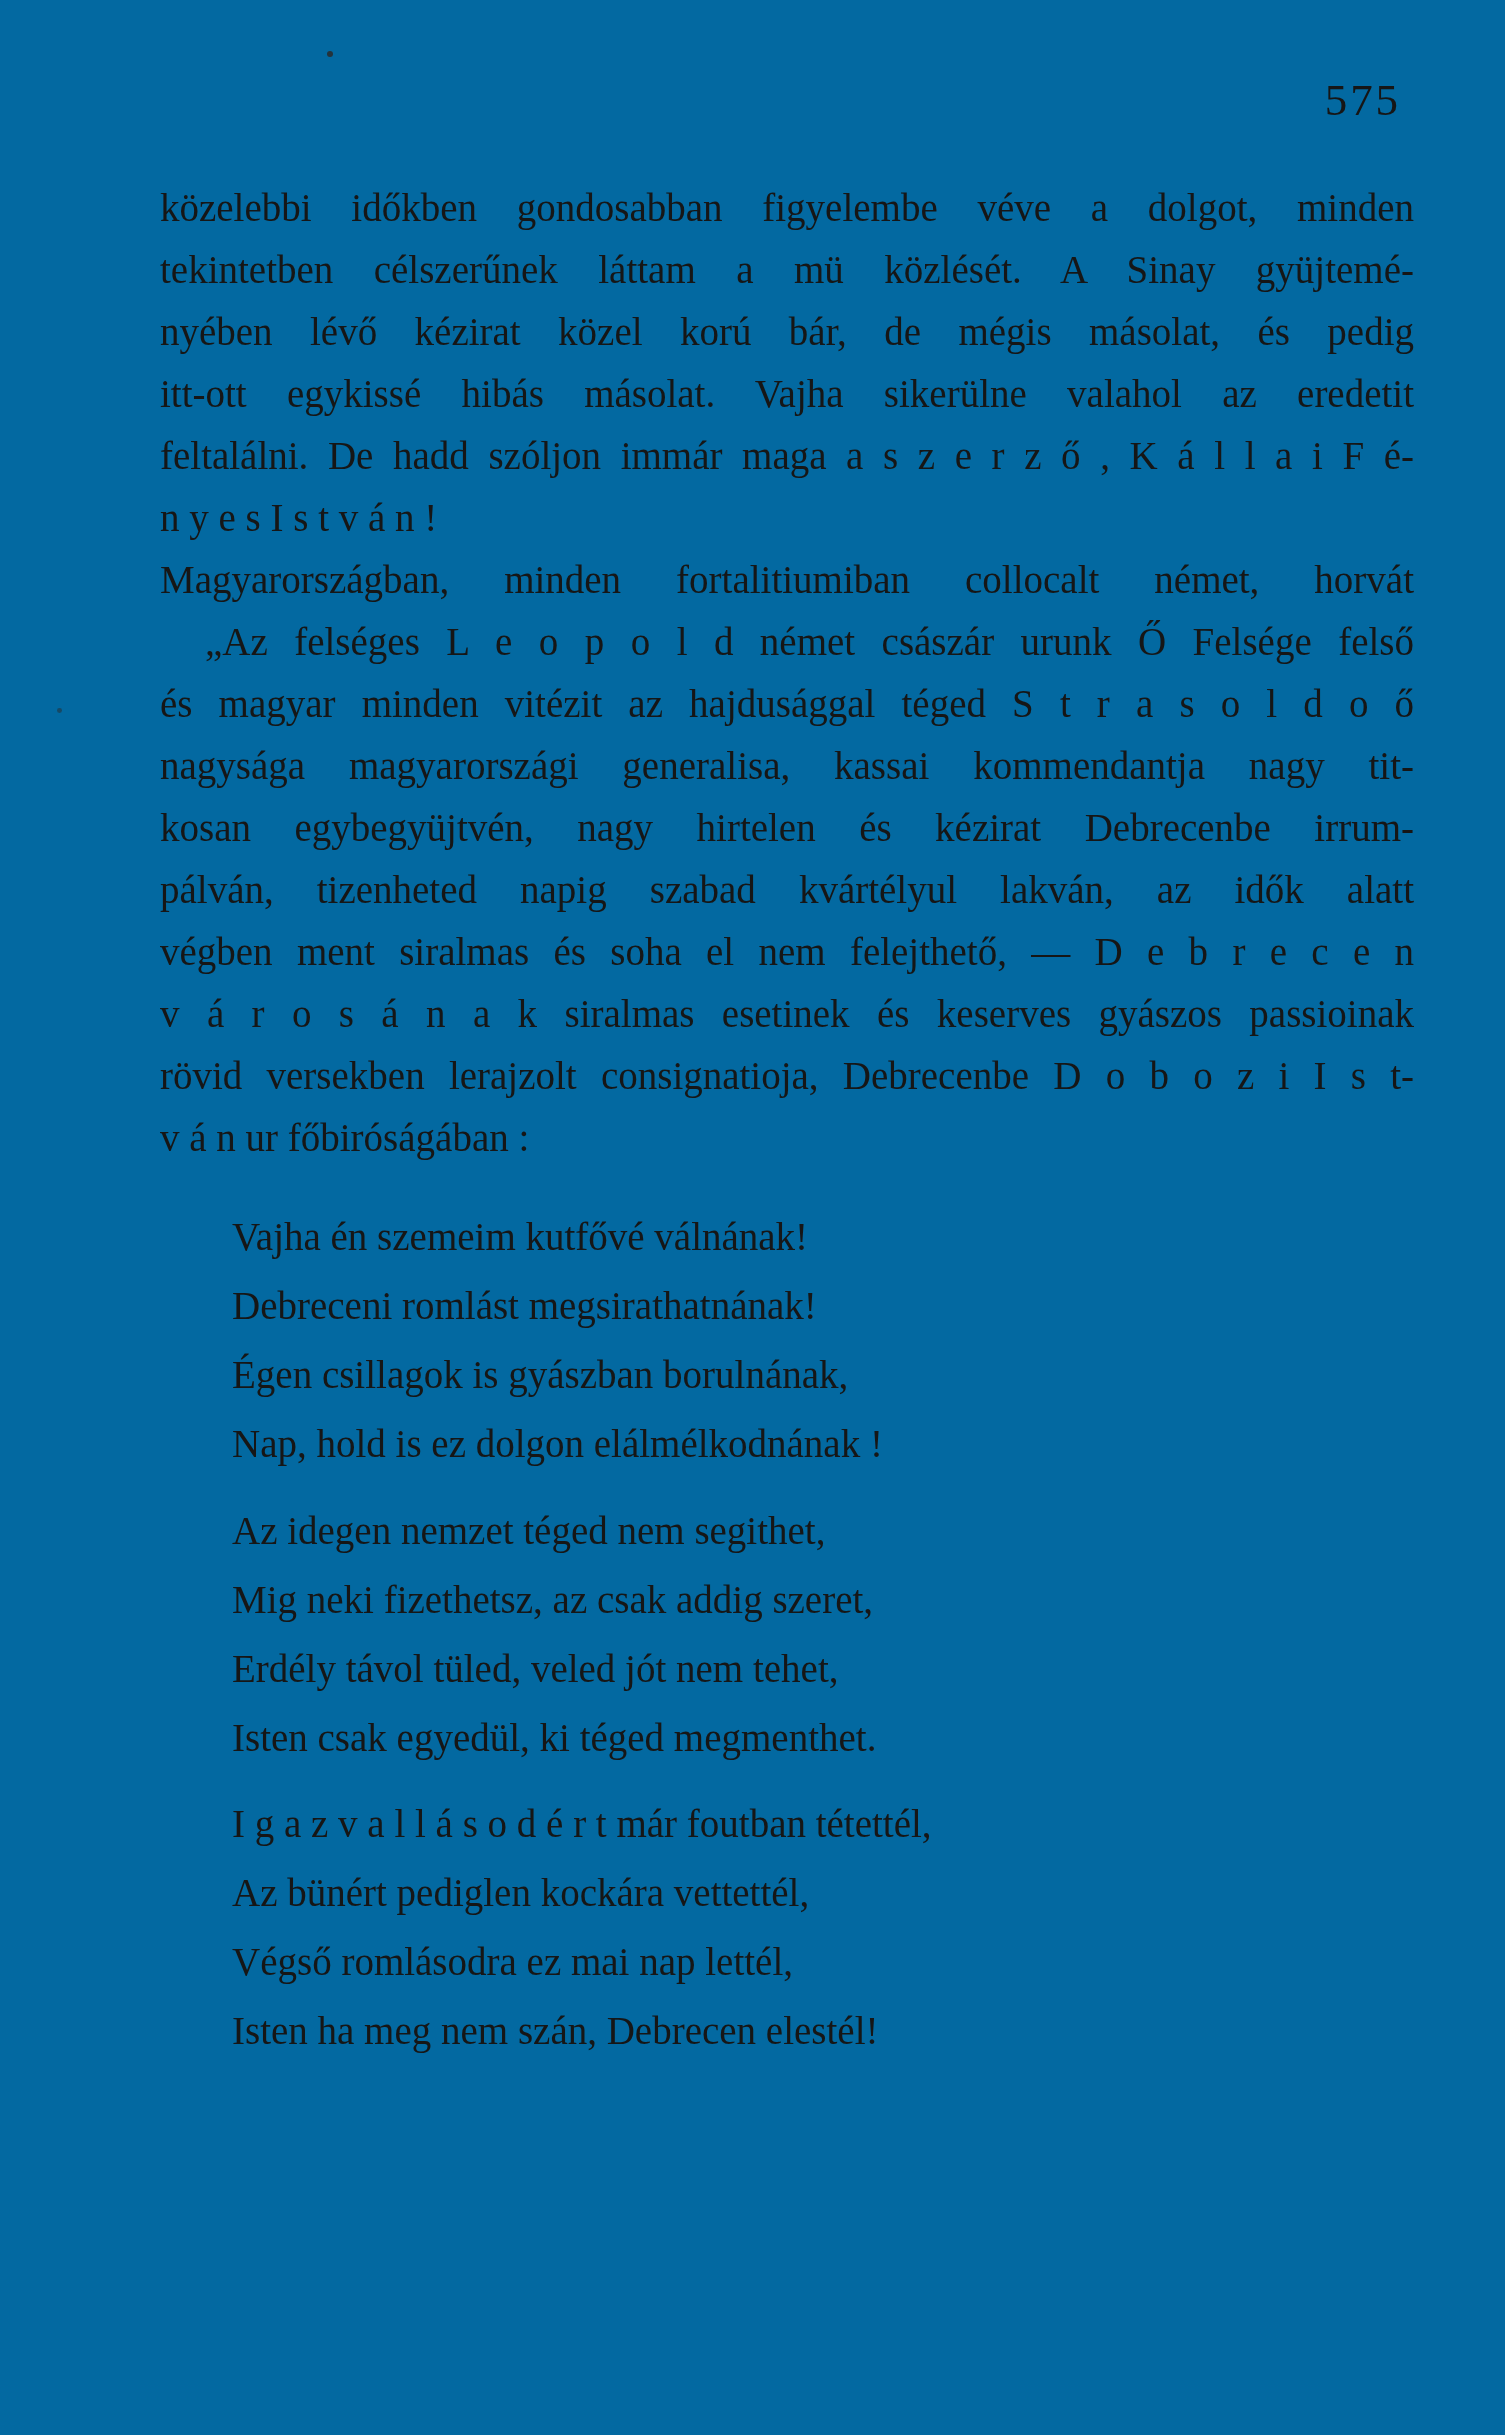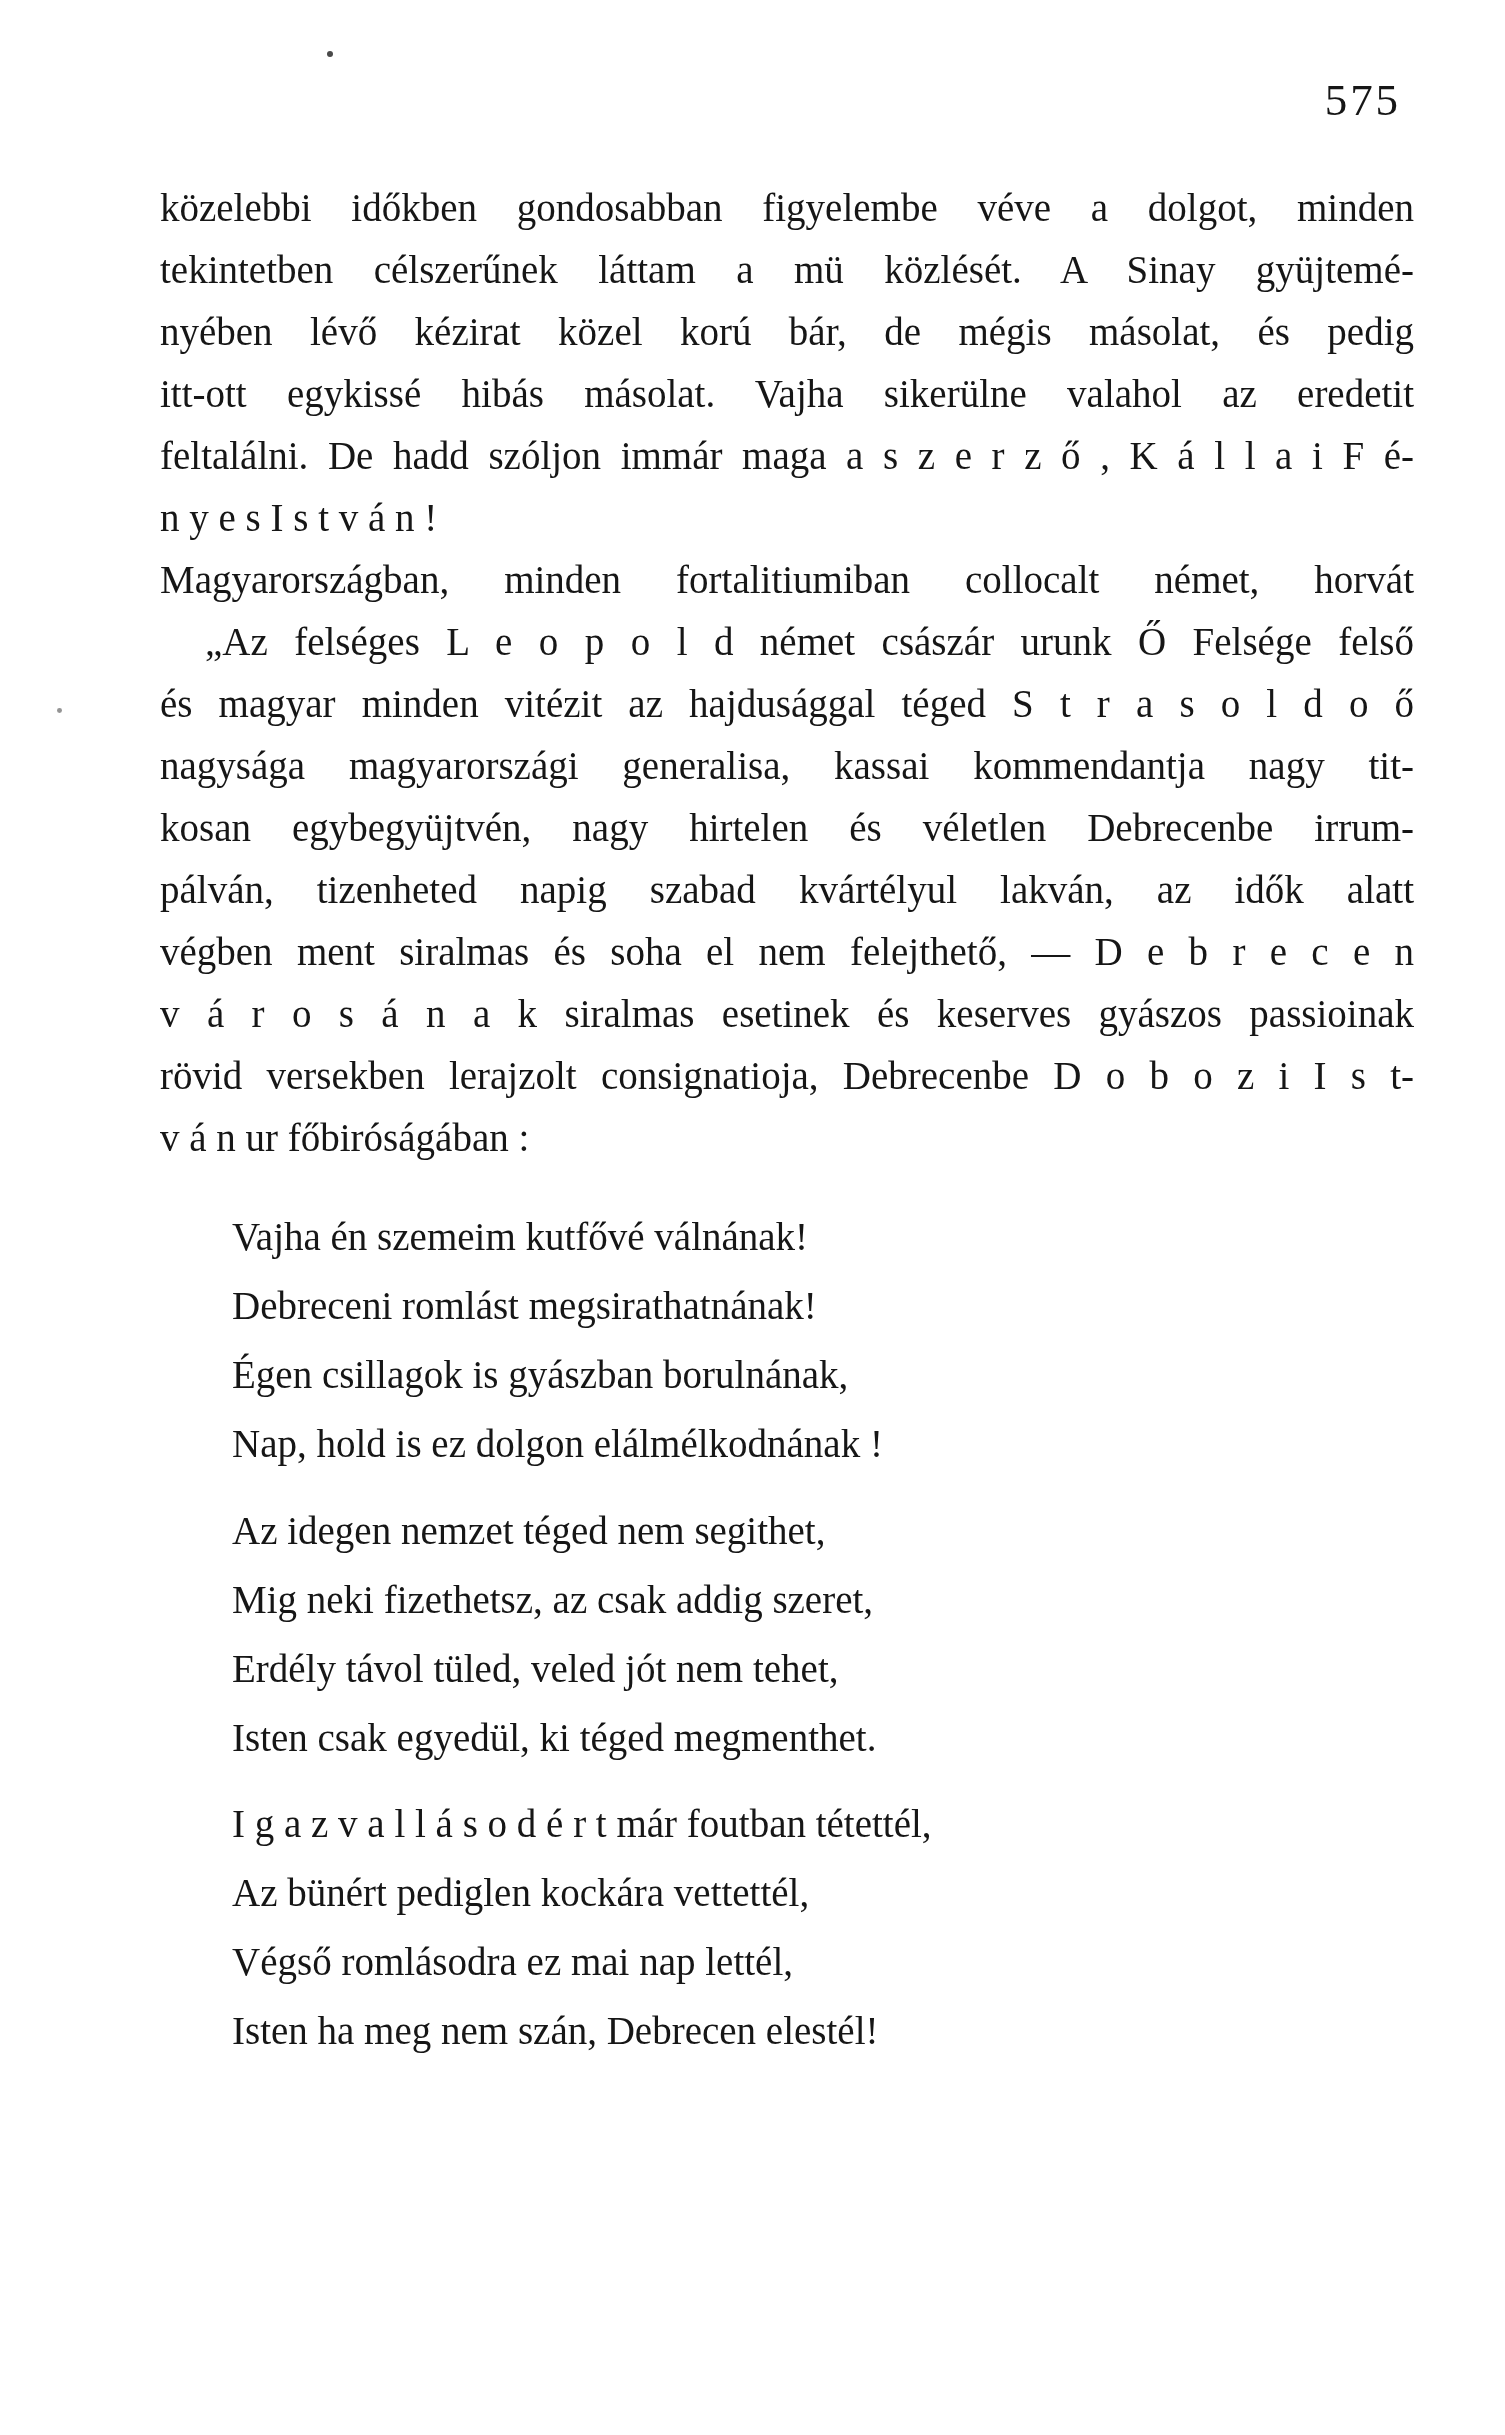--- a/index.html
+++ b/index.html
@@ -5,21 +5,21 @@
 <style>
   html, body {
     margin: 0;
     padding: 0;
     background: #e9e9e7;
   }
   .page {
     position: relative;
     width: 1506px;
     height: 2435px;
-    background: #ffffff;
+    background: #0369a1;
     font-family: "Liberation Serif", "DejaVu Serif", serif;
     color: #161616;
     overflow: hidden;
   }
   .page-number {
     position: absolute;
     top: 74px;
     right: 105px;
     font-size: 45px;
     letter-spacing: 2.9px;
@@ -95,21 +95,21 @@
       <div class="line">itt-ott egykissé hibás másolat. Vajha sikerülne valahol az eredetit</div>
       <div class="line">feltalálni. De hadd szóljon immár maga a s z e r z ő ,  K á l l a i  F é-</div>
       <div class="line endpara">n y e s  I s t v á n !</div>
     </div>
 
     <div class="prose">
       <div class="line">Magyarországban, minden fortalitiumiban collocalt német, horvát</div>
       <div class="line firstindent">„Az felséges L e o p o l d német császár urunk Ő Felsége felső</div>
       <div class="line">és magyar minden vitézit az hajdusággal téged S t r a s o l d o  ő</div>
       <div class="line">nagysága magyarországi generalisa, kassai kommendantja nagy tit-</div>
-      <div class="line">kosan egybegyüjtvén, nagy hirtelen és véletlen Debrecenbe irrum-</div>
+      <div class="line">kosan egybegyüjtvén, nagy hirtelen és kézirat Debrecenbe irrum-</div>
       <div class="line">pálván, tizenheted napig szabad kvártélyul lakván, az idők alatt</div>
       <div class="line">végben ment siralmas és soha el nem felejthető, — D e b r e c e n</div>
       <div class="line">v á r o s á n a k  siralmas esetinek és keserves gyászos passioinak</div>
       <div class="line">rövid versekben lerajzolt consignatioja, Debrecenbe D o b o z i  I s t-</div>
       <div class="line endpara">v á n  ur főbiróságában :</div>
     </div>
 
     <div class="stanzas">
 
       <div class="stanza">

